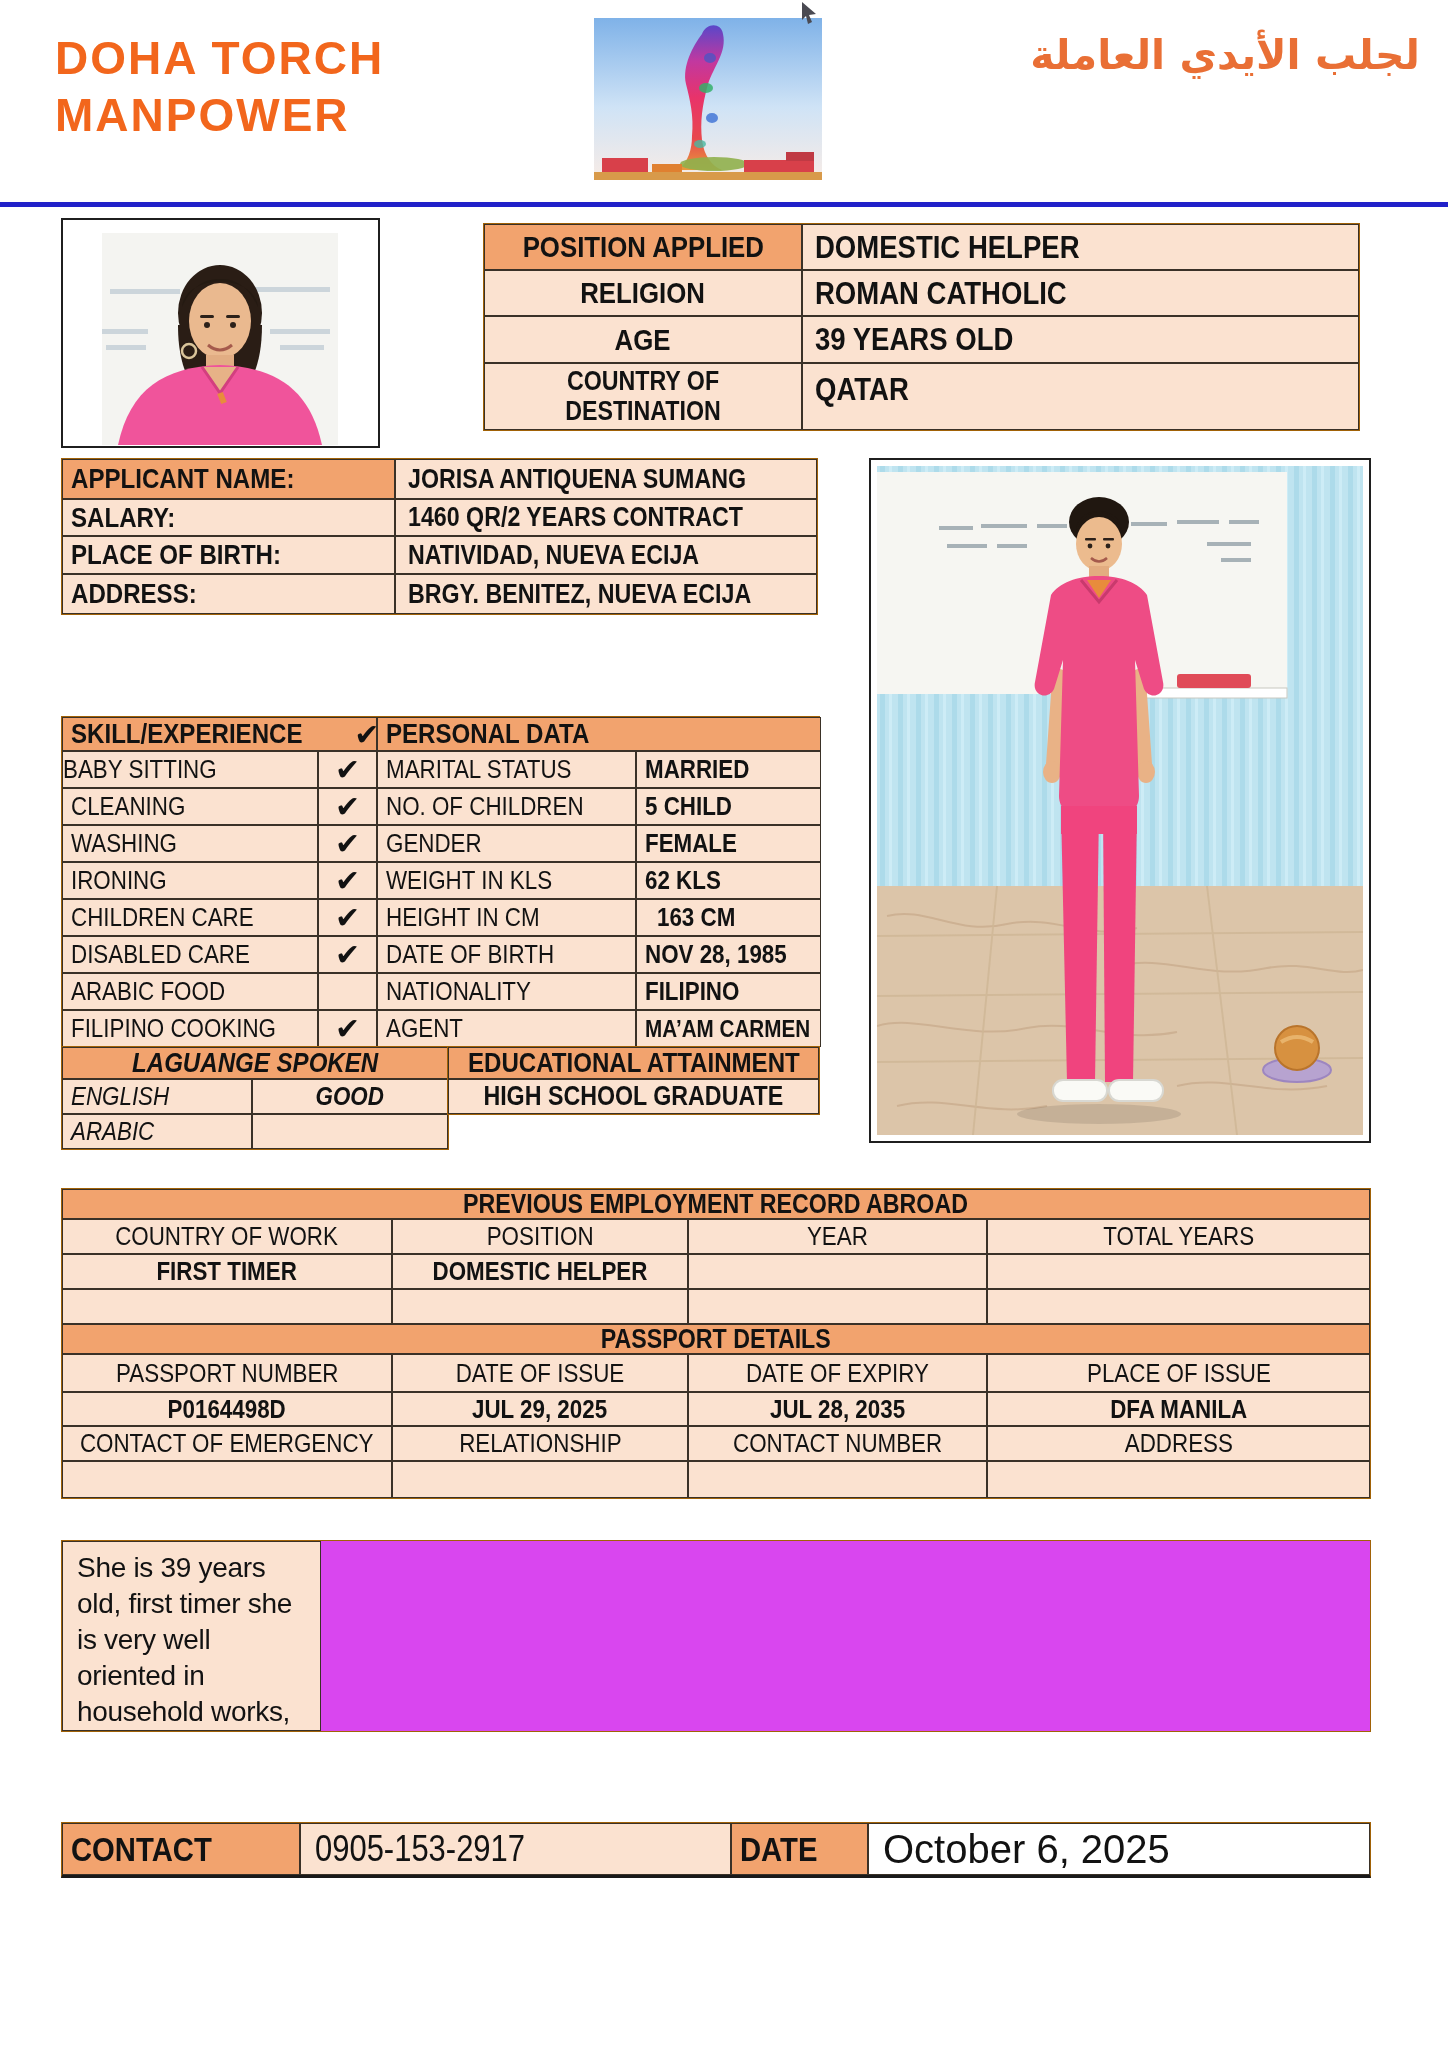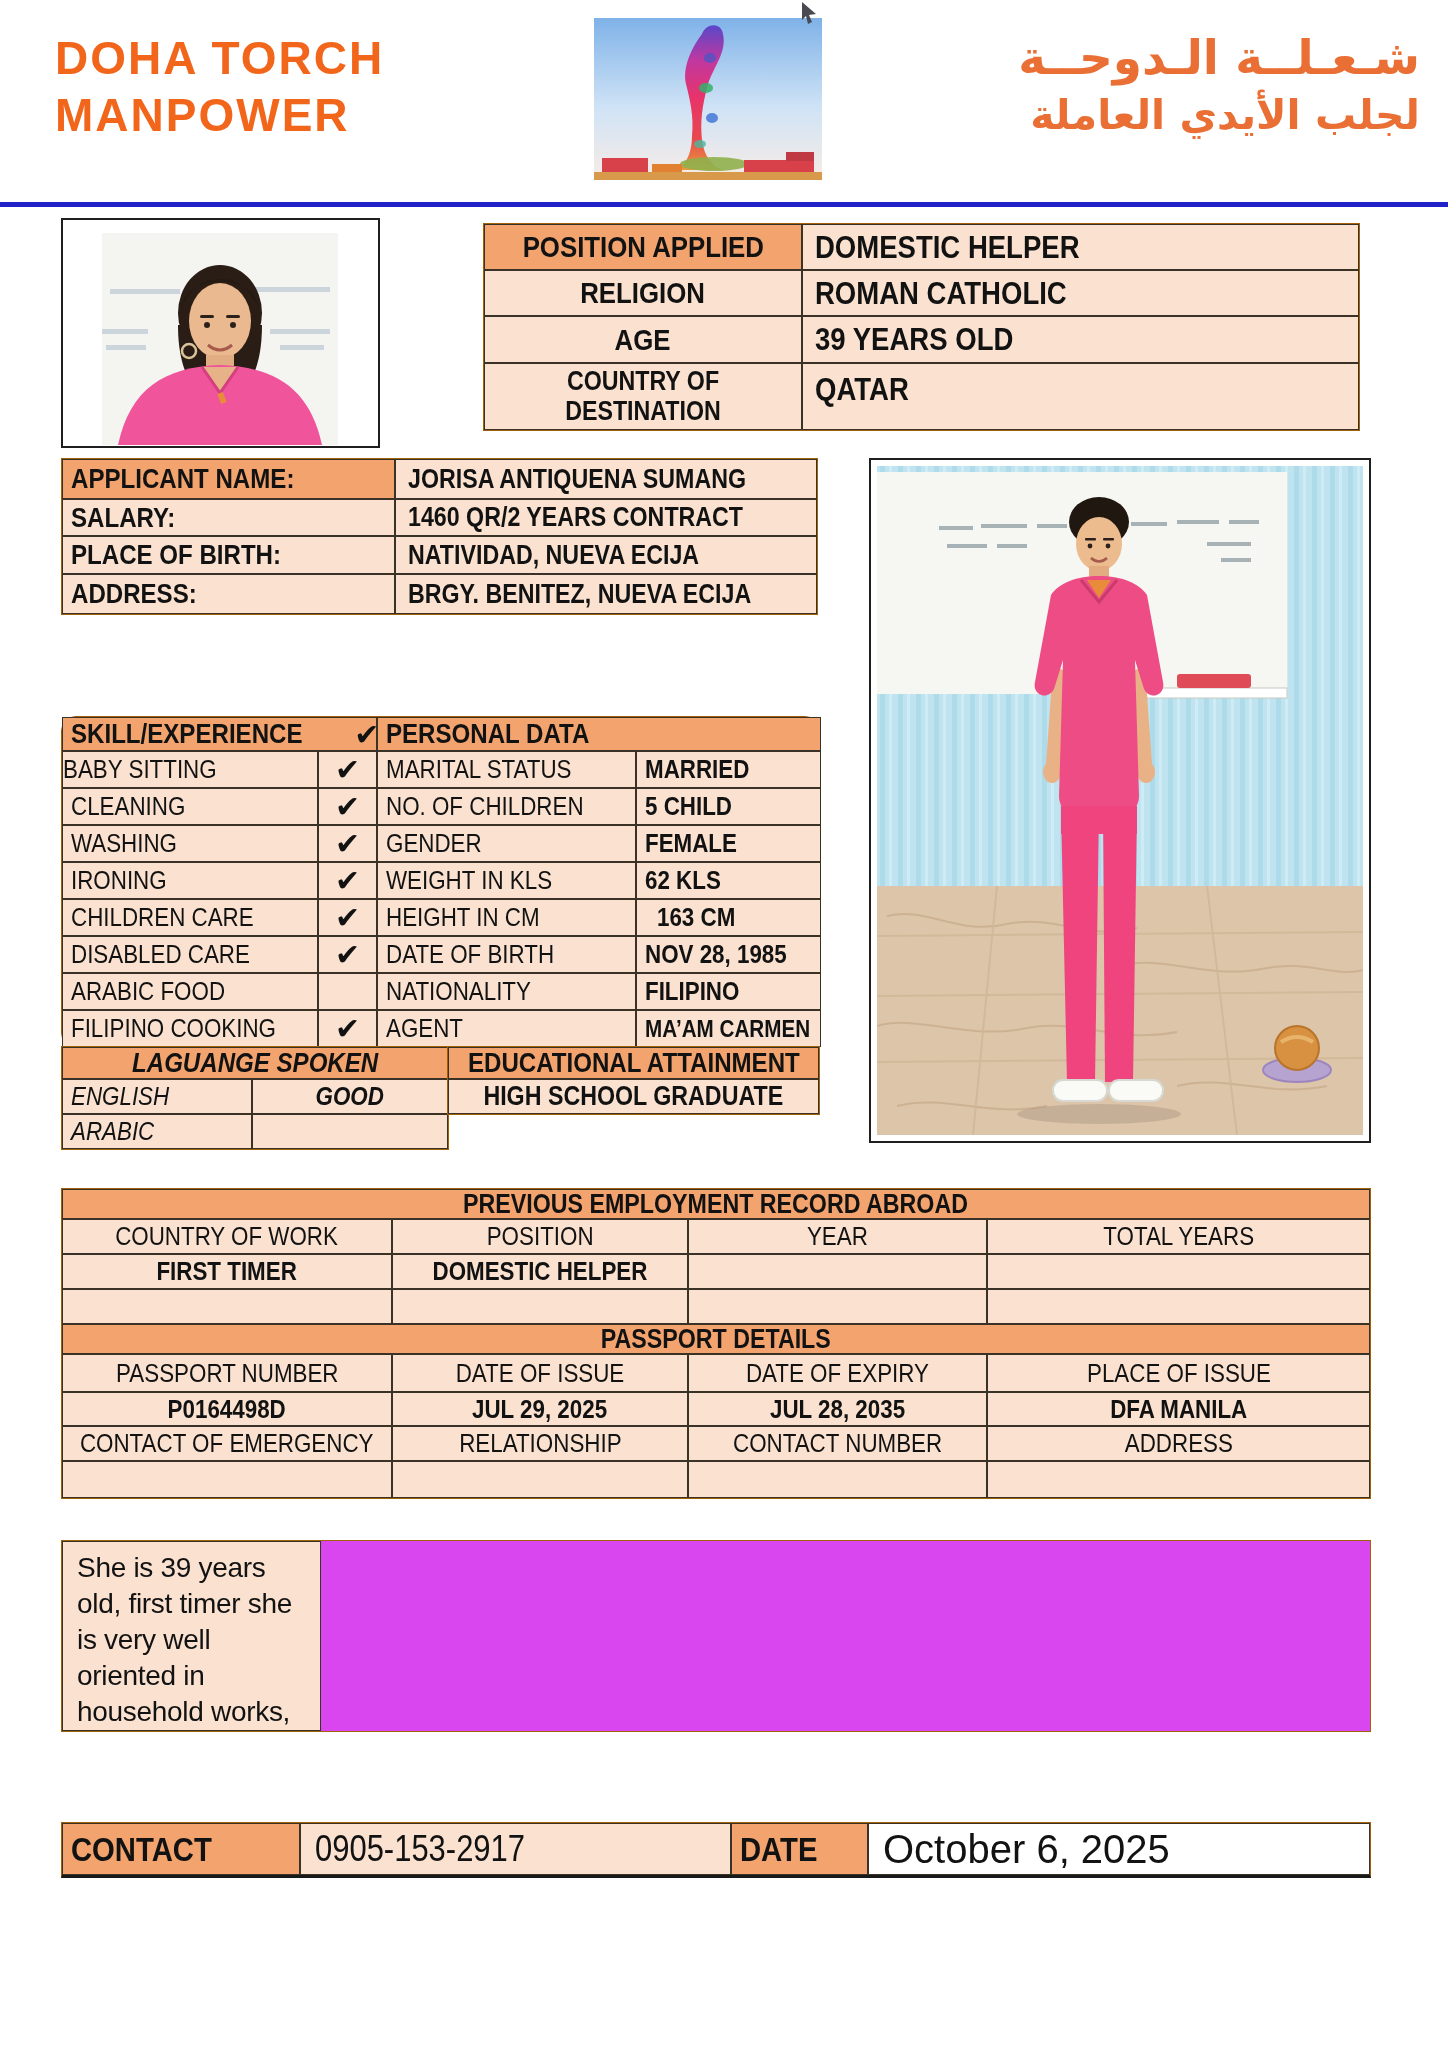--- a/index.html
+++ b/index.html
@@ -27,21 +27,21 @@
   .b { font-weight:bold; }
   .f24{font-size:24px}.f26{font-size:26px}.f27{font-size:27px}.f28{font-size:28px}.f30{font-size:30px}
   .f32{font-size:32px}.f34{font-size:34px}.f36{font-size:36px}.f40{font-size:40px}.f46{font-size:46px}
   .sq  { display:inline-block; transform:scaleX(.86); transform-origin:left center; white-space:nowrap; }
   .sqc { display:inline-block; transform:scaleX(.86); transform-origin:center center; white-space:nowrap; }
   .wrap{ white-space:normal; text-align:center; line-height:1.1; }
   .chk { font-weight:bold; font-size:30px; font-family:"DejaVu Sans", sans-serif; }
 
   #posT  { left:483px; top:223px; width:877px; grid-template-columns:318px 1fr; grid-template-rows:46px 46px 47px 67px; }
   #appT  { left:61px;  top:458px; width:757px; grid-template-columns:333px 1fr; grid-template-rows:40px 37px 38px 40px; }
-  #sklT  { left:61px;  top:716px; width:759px; grid-template-columns:256px 59px 259px 185px; grid-template-rows:34px repeat(8,37px);border-radius:15px; }
+  #sklT  { left:61px;  top:716px; width:759px; grid-template-columns:256px 59px 259px 185px; grid-template-rows:34px repeat(8,37px); }
   #langL { left:61px;  top:1046px; width:388px; grid-template-columns:190px 1fr; grid-template-rows:32px 35px 35px;font-style:italic; }
   #langR { left:447px; top:1046px; width:373px; grid-template-columns:1fr; grid-template-rows:32px 35px; }
   #empT  { left:61px;  top:1188px; width:1310px; grid-template-columns:330px 296px 299px 1fr; grid-template-rows:30px 35px 35px 35px 30px 38px 34px 35px 37px; }
   #rmkT  { left:61px;  top:1540px; width:1310px; height:192px; grid-template-columns:259px 1fr; grid-template-rows:1fr; }
   #ftrT  { left:61px;  top:1822px; width:1310px; height:56px; grid-template-columns:238px 431px 137px 1fr; border-bottom:3px solid #191919; }
 
   #rmkText { padding:8px 18px 8px 14px; font-size:28px; line-height:36px; letter-spacing:-0.3px; align-items:flex-start; }
   #rmkLbl  { align-items:flex-start; padding:4px 0 0 8px; }
 
   #portraitFrame { left:61px; top:218px; width:319px; height:230px; border:2px solid #1f1f1f; background:#fff; }
@@ -82,21 +82,20 @@
   <rect x="150" y="142" width="70" height="12" fill="#d8404a"></rect>
   <rect x="192" y="134" width="28" height="9" fill="#c03a44"></rect>
   <rect x="0" y="154" width="228" height="8" fill="#d89a4a"></rect>
 </svg>
 
 <svg class="abs" style="left:800px;top:2px" width="20" height="24">
   <path d="M2,0 L16,12 L9,13 L12,20 L8,22 L6,14 L2,18 Z" fill="#4a4a52"></path>
 </svg>
 
 <div class="abs" id="arabic">
-  <div class="l1">شـعـلــة الـدوحــة</div>
   <div class="l2">لجلب الأيدي العاملة</div>
 </div>
 
 <div class="abs" id="blueRule"></div>
 
 <div class="abs" id="portraitFrame">
   <svg style="position:absolute;left:39px;top:13px" width="236" height="212">
     <rect width="236" height="212" fill="#f4f4f1"></rect>
     <g fill="#c3ced6" opacity=".8">
       <rect x="8" y="56" width="70" height="5"></rect>

